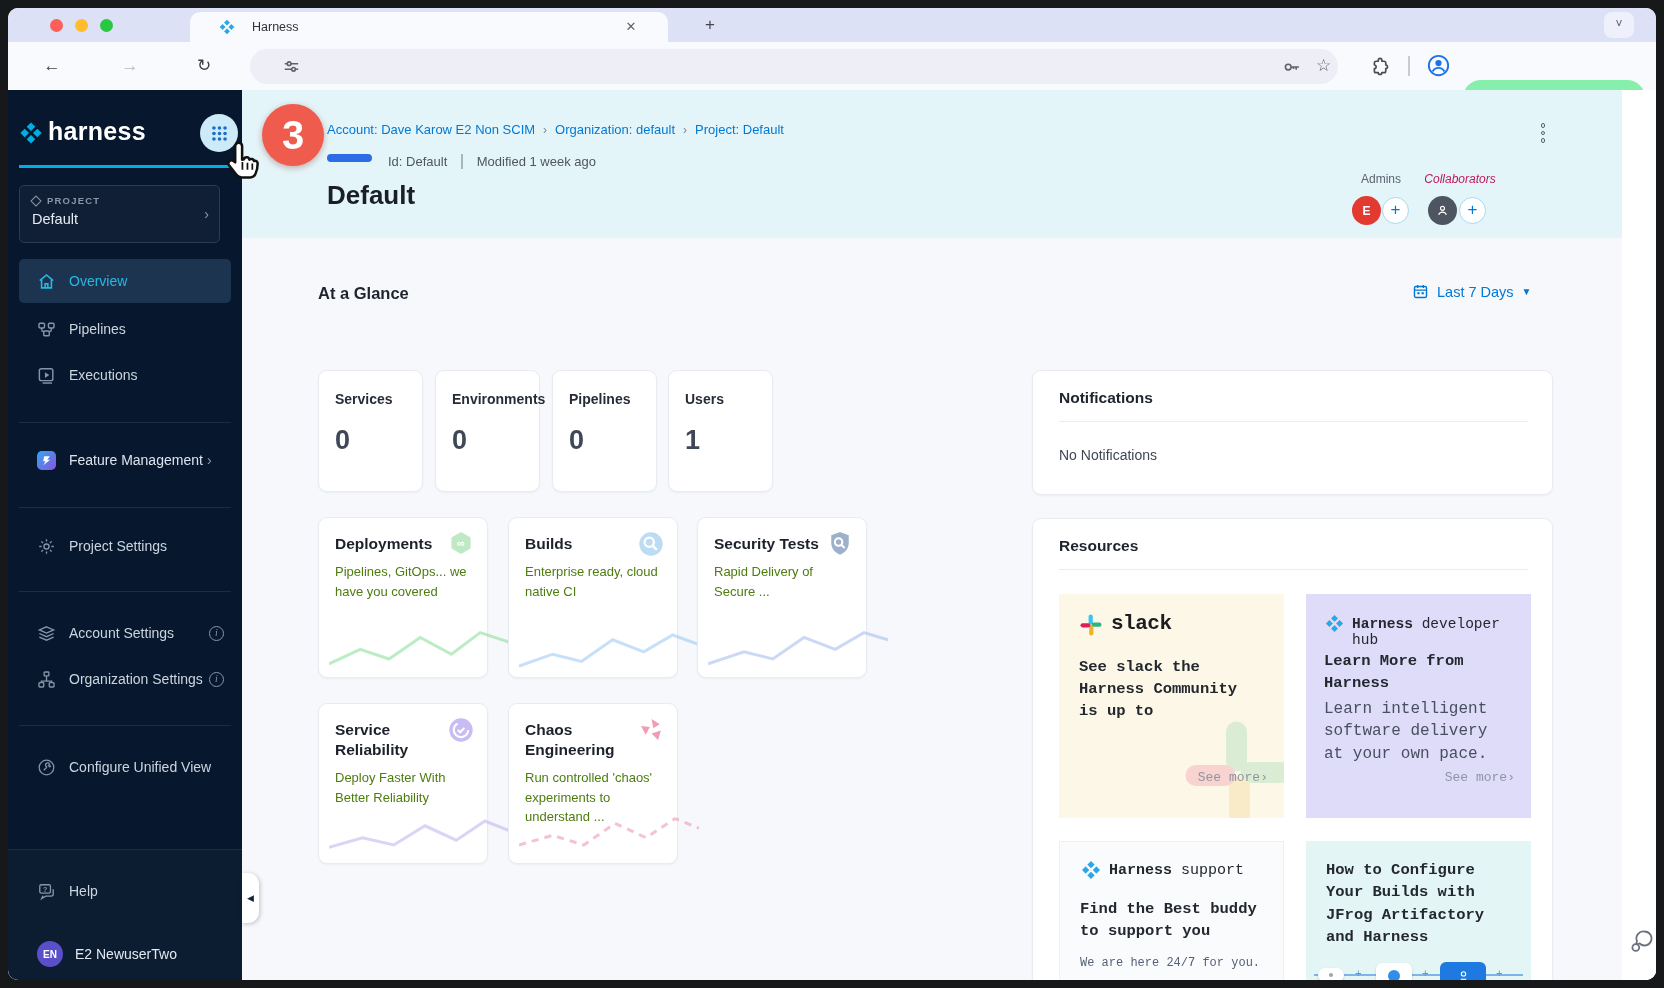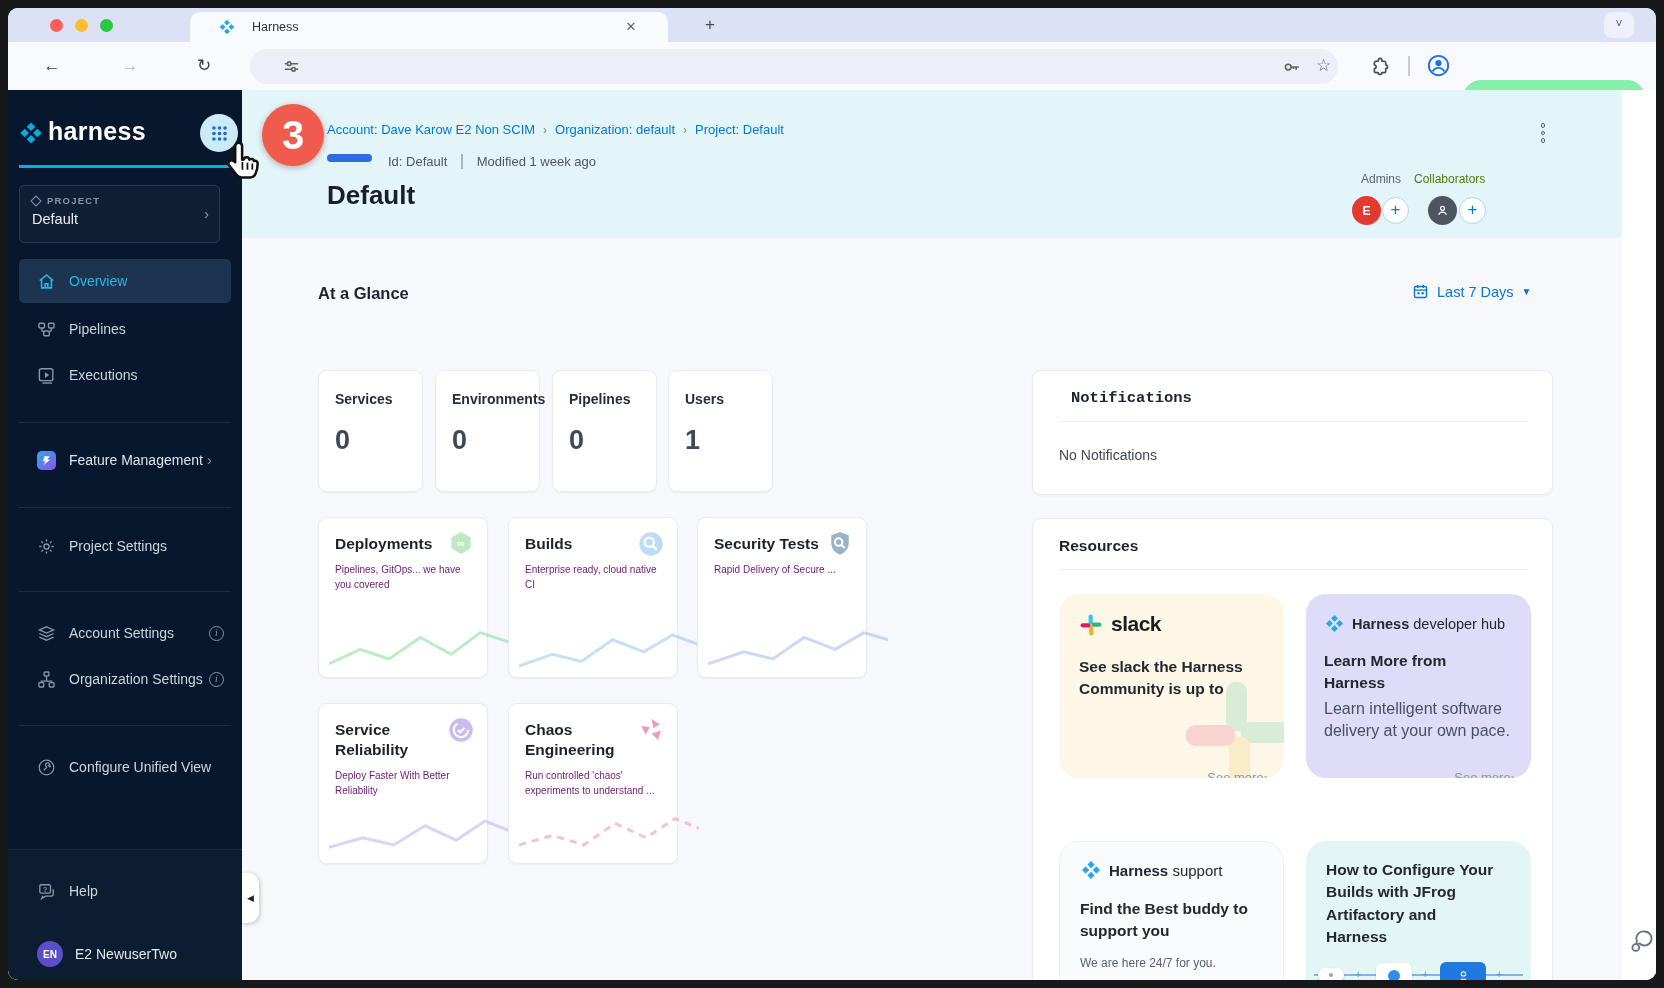--- a/index.html
+++ b/index.html
@@ -42,25 +42,25 @@
   .page { position:absolute; left:234px; top:0; width:1414px; height:100%; }
   .main { position:absolute; left:0; top:0; width:1380px; height:890px; background:#f6f8fb; overflow:hidden; }
   .band { position:absolute; left:0; top:0; width:100%; height:148px; background:#e4f5f9; }
   .gutter { position:absolute; left:1380px; top:0; width:34px; height:100%; background:#fff; }
   .crumb { color:#0278d5; font-size:13px; text-decoration:none; }
   .crumb-sep { color:#7d8793; font-size:12px; margin:0 8px; }
   .card { background:#fff; border:1px solid #e8ebf1; border-radius:9px; box-shadow:0 1px 2px rgba(40,50,70,.05); position:absolute; }
   .stat-label { font-size:14px; color:#262d39; font-weight:bold; }
   .stat-value { font-size:27px; color:#3f4856; font-weight:bold; margin-top:18px; }
   .mod-title { font-size:15.5px; font-weight:bold; color:#1c212b; line-height:1.3; width:120px; }
-  .mod-desc { font-size:10px; color:#701a75; line-height:1.5; margin-top:8px; width:142px; }
+  .mod-desc { font-size:13px; color:#4d7c0f; line-height:1.5; margin-top:8px; width:142px; }
   .mod-ico { position:absolute; top:12px; right:12px; width:28px; height:28px; }
   .spark { position:absolute; left:10px; right:10px; bottom:6px; height:48px; }
   .panel-title { font-size:15.5px; font-weight:bold; color:#1e242e; }
-  .res-card { position:absolute; width:225px; height:184px; border-radius:20px; overflow:hidden; }
+  .res-card { position:absolute; width:225px; height:224px; border-radius:0; overflow:hidden;font-family:Liberation Mono, monospace; }
   .res-heading { font-size:15.5px; font-weight:bold; color:#23282f; line-height:1.42; }
   .see-more { position:absolute; right:16px; top:176px; font-size:13px; color:#8e95a2; }
   .avatar { border-radius:50%; display:flex; align-items:center; justify-content:center; position:absolute; }
   .plus-btn { width:27px; height:27px; background:#fff; border:1.5px solid #a9d8f0; border-radius:50%; color:#0278d5; font-size:17px; line-height:23px; text-align:center; position:absolute; }
   .kebab-dot { width:4.5px; height:4.5px; border:1.5px solid #5a616d; border-radius:50%; margin:3px auto; }
 </style>
 </head>
 <body>
 
 <div class="window">
@@ -299,21 +299,21 @@
         </div>
 
         <div class="abs" style="left:85px; top:90px; font-size:26px; font-weight:bold; color:#1a1f27;">Default</div>
 
         <div class="abs" style="left:1296px; top:30px; width:10px;">
           <div class="kebab-dot"></div>
             <div class="kebab-dot"></div>
             <div class="kebab-dot"></div>
         </div>
         <div class="abs" style="left:1096px; top:82px; width:86px; text-align:center; font-size:12px; color:#5c6370;">Admins</div>
-        <div class="abs" style="left:1172px; top:82px; width:92px; text-align:left; font-size:12px; color:#4d7c0f;">Collaborators</div>
+        <div class="abs" style="left:1172px; top:82px; width:92px; text-align:center; font-size:12px; color:#be185d;font-style:italic;">Collaborators</div>
         <div class="avatar" style="left:1110px; top:106px; width:29px; height:29px; background:#e23a30; color:#fff; font-size:12px; font-weight:bold; z-index:2;">E</div>
         <div class="plus-btn" style="left:1140px; top:107px;">+</div>
         <div class="avatar" style="left:1186px; top:106px; width:29px; height:29px; background:#4d5560; z-index:2;">
           <svg viewBox="0 0 24 24" width="15" height="15" fill="none" stroke="#fff" stroke-width="1.8">
               <circle cx="12" cy="8.5" r="3.2"></circle>
               <path d="M5.8 19c1.2-3 3.5-4.5 6.2-4.5s5 1.5 6.2 4.5"></path>
             </svg>
         </div>
         <div class="plus-btn" style="left:1217px; top:107px;">+</div>
 
@@ -400,21 +400,21 @@
                 <path d="M12.5 2.5l7 4.5-5.5 3.5z"></path>
                 <path d="M20.5 12.5l-2.5 8-5.5-5.5z"></path>
                 <path d="M3.5 8.5l7.5 1-3.5 6.5z"></path>
               </svg></span>
           <svg class="spark" viewBox="0 0 150 40" preserveAspectRatio="none">
               <polyline points="0,30 28,22 54,30 80,12 106,24 130,8 150,16" fill="none" stroke="#f0a8bd" stroke-width="2.5" stroke-dasharray="6 5" opacity=".7"></polyline>
             </svg>
         </div>
 
         <div class="card" style="left:790px; top:280px; width:521px; height:125px;">
-          <div class="panel-title abs" style="left:38px; top:18px;font-family:Liberation Mono, monospace;">Notifications</div>
+          <div class="panel-title abs" style="left:26px; top:18px;">Notifications</div>
           <div class="abs" style="left:26px; top:50px; width:469px; height:1px; background:#e9edf2;"></div>
           <div class="abs" style="left:26px; top:76px; font-size:14px; color:#3f4754;">No Notifications</div>
         </div>
 
         <div class="card" style="left:790px; top:428px; width:521px; height:572px;">
           <div class="panel-title abs" style="left:26px; top:18px;">Resources</div>
           <div class="abs" style="left:26px; top:50px; width:469px; height:1px; background:#e9edf2;"></div>
 
           <div class="res-card" style="left:26px; top:75px; background:#fdf7e7;">
             <span class="abs" style="left:20px; top:19px; width:24px; height:24px;">

